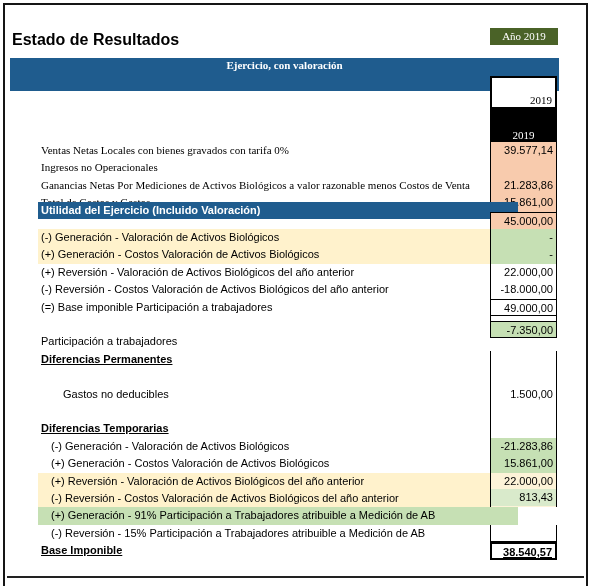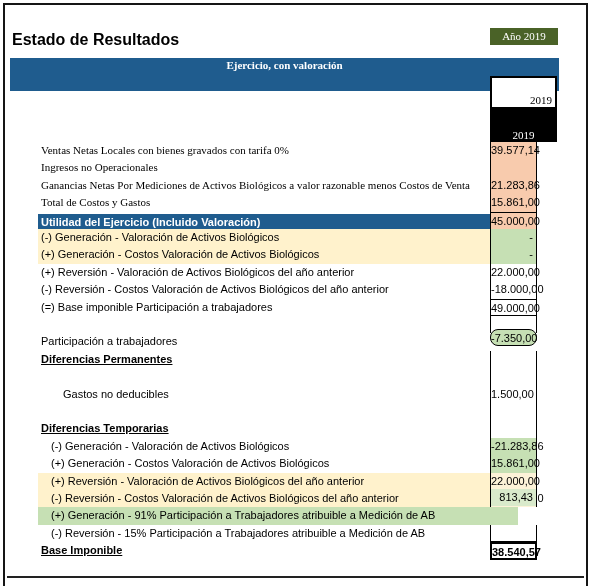--- a/index.html
+++ b/index.html
@@ -20,69 +20,69 @@
     display:flex;align-items:flex-end;justify-content:center;padding-bottom:1px;}
   .lab{left:5px;width:480px;height:17.4px;font-size:11px;color:#000;line-height:17.4px;
     padding-left:3px;white-space:nowrap;overflow:hidden;margin-left:28px;}
   .lab.serif{font-family:"Liberation Serif", serif;}
   .lab.section{font-weight:bold;text-decoration:underline;}
   .lab.total-blue{background:var(--blue,#1f5c8e);color:#fff;font-weight:bold;}
   .lab.ind1{padding-left:13px;}
   .lab.ind2{padding-left:25px;}
   .lab.bg-cream{background:var(--cream,#fff2cc);}
   .lab.bg-green{background:var(--green,#c6e0b4);}
-  .val{left:485px;width:47px;height:17.4px;font-size:11px;color:#000;line-height:17.4px;
+  .val{left:485px;width:67px;height:17.4px;font-size:11px;color:#000;line-height:17.4px;
     text-align:right;padding-right:3px;border-left:1px solid #000;border-right:1px solid #000;
     white-space:nowrap;}
   .val.bg-salmon{background:var(--salmon,#f8cbad);}
   .val.bg-green{background:var(--green,#c6e0b4);}
   .val.bg-green-light{background:var(--green_light,#d9eacb);}
   .val.bg-cream-light{background:var(--cream_light,#fdf3d8);}
   .val.b-top{border-top:1px solid #000;}
   .val.b-top-bottom{border-top:1px solid #000;border-bottom:1px solid #000;}
   .val.b-box{border:1px solid #000;}
   .val.b-box-thick{border:2px solid #000;}
   .val.b-bottom{border-bottom:1px solid #000;}
-  .val.bold{font-weight:bold;}
+  .val.bold{font-weight:bold;text-decoration:underline;}
   .divider{left:2px;top:571px;width:577px;height:2px;background:#222;}
 </style>
 </head>
 <body>
 
 <div class="page">
   <div class="abs title">Estado de Resultados</div>
   <div class="abs badge">Año 2019</div>
   <div class="abs band">Ejercicio, con valoración</div>
   <div class="abs colhdr-white">2019</div>
   <div class="abs colhdr-black">2019</div>
   <div id="rows">
       <div class="abs lab serif" style="top: 137px;">Ventas Netas Locales con bienes gravados con tarifa 0%</div>
       <div class="abs val bg-salmon" style="top: 137px;">39.577,14</div>
       <div class="abs lab serif" style="top: 154.4px;">Ingresos no Operacionales</div>
       <div class="abs val bg-salmon" style="top: 154.4px;"></div>
       <div class="abs lab serif" style="top: 171.8px;">Ganancias Netas Por Mediciones de Activos Biológicos a valor razonable menos Costos de Venta</div>
       <div class="abs val bg-salmon" style="top: 171.8px;">21.283,86</div>
       <div class="abs lab serif" style="top: 189.2px;">Total de Costos y Gastos</div>
       <div class="abs val bg-salmon" style="top: 189.2px;">15.861,00</div>
-      <div class="abs lab total-blue" style="top: 209px;">Utilidad del Ejercicio (Incluido Valoración)</div>
+      <div class="abs lab total-blue" style="top: 197px;">Utilidad del Ejercicio (Incluido Valoración)</div>
       <div class="abs val bg-salmon b-top" style="top: 206.6px;">45.000,00</div>
       <div class="abs lab bg-cream" style="top: 224px;">(-) Generación - Valoración de Activos Biológicos</div>
       <div class="abs val bg-green" style="top: 224px;">-</div>
       <div class="abs lab bg-cream" style="top: 241.4px;">(+) Generación - Costos Valoración de Activos Biológicos</div>
       <div class="abs val bg-green" style="top: 241.4px;">-</div>
       <div class="abs lab" style="top: 258.8px;">(+) Reversión - Valoración de Activos Biológicos del año anterior</div>
       <div class="abs val" style="top: 258.8px;">22.000,00</div>
       <div class="abs lab" style="top: 276.2px;">(-) Reversión - Costos Valoración de Activos Biológicos del año anterior</div>
       <div class="abs val" style="top: 276.2px;">-18.000,00</div>
       <div class="abs lab" style="top: 293.6px;">(=) Base imponible Participación a trabajadores</div>
       <div class="abs val b-top-bottom" style="top: 293.6px;">49.000,00</div>
       <div class="abs lab" style="top: 311px;"></div>
       <div class="abs val" style="top: 311px;"></div>
       <div class="abs lab" style="top: 328.4px;">Participación a trabajadores</div>
-      <div class="abs val bg-green b-box" style="top: 324px; border-radius: 8px;">-7.350,00</div>
+      <div class="abs val bg-green b-box" style="top: 316px;">-7.350,00</div>
       <div class="abs lab section" style="top: 345.8px;">Diferencias Permanentes</div>
       <div class="abs val" style="top: 345.8px;"></div>
       <div class="abs lab" style="top: 363.2px;"></div>
       <div class="abs val" style="top: 363.2px;"></div>
       <div class="abs lab ind2" style="top: 380.6px;">Gastos no deducibles</div>
       <div class="abs val" style="top: 380.6px;">1.500,00</div>
       <div class="abs lab" style="top: 398px;"></div>
       <div class="abs val" style="top: 398px;"></div>
       <div class="abs lab section" style="top: 415.4px;">Diferencias Temporarias</div>
       <div class="abs val" style="top: 415.4px;"></div>

